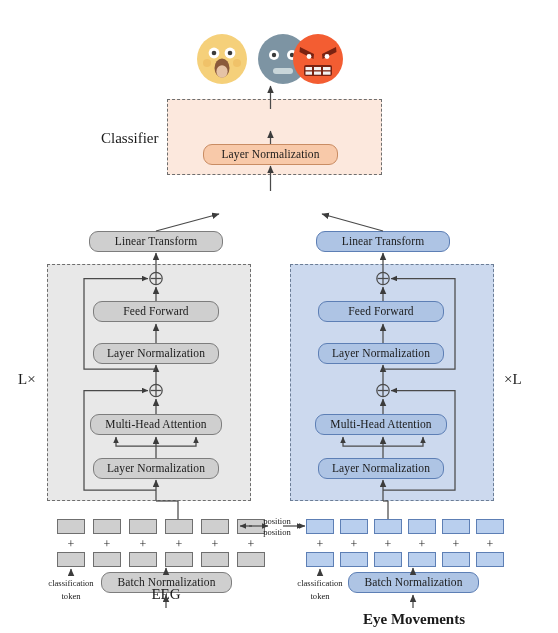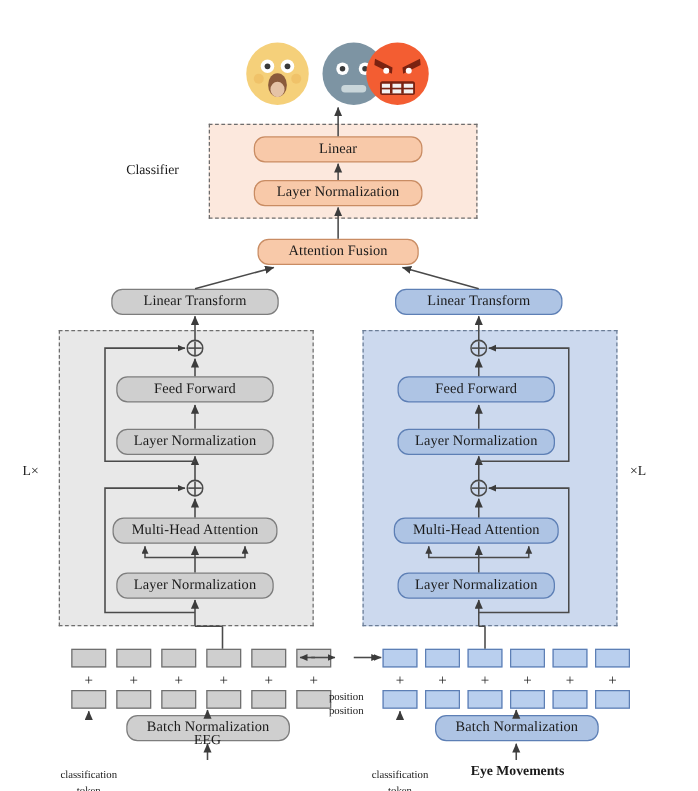--- a/index.html
+++ b/index.html
@@ -22,22 +22,22 @@
   .node.blue{background:#aec4e4;border-color:#5d7fb5;}
   .node.peach{background:#f8c9a9;border-color:#c98c63;}
 
   
   .panel{position:absolute;box-sizing:border-box;border:1.6px dashed #6e6e6e;}
   .panel.grayp{background:#e8e8e8;border-color:#6e6e6e;}
   .panel.bluep{background:#ccd9ee;border-color:#6b7d96;}
   .panel.peachp{background:#fce8dd;border-color:#6e6e6e;}
 
   
-  .lbl{position:absolute;font-size:11px;white-space:nowrap;color:#1a1a1a;}
-  .lbl.sm{font-size:8.6px;margin-top:36px;}
+  .lbl{position:absolute;font-size:15px;white-space:nowrap;color:#1a1a1a;}
+  .lbl.sm{font-size:8.6px;}
   .lbl.ctr{text-align:center;}
 
   
   .tok{position:absolute;box-sizing:border-box;border:1.2px solid #6f6f6f;}
   .tok.gray{background:#cfcfcf;border-color:#6f6f6f;}
   .tok.blue{background:#b9cfee;border-color:#5d7fb5;}
   .plus{position:absolute;font-size:12px;text-align:center;color:#1a1a1a;}
 
   svg.overlay{position:absolute;left:0;top:0;width:558px;height:633px;pointer-events:none;}
   svg.emoji{position:absolute;}
@@ -78,31 +78,25 @@
     <rect x="14.5" y="35" width="25" height="3.2" fill="#f2f2f2"></rect>
     <rect x="14.5" y="39.5" width="25" height="3.2" fill="#f2f2f2"></rect>
     <rect x="21" y="34" width="2" height="9" fill="#7a2211"></rect>
     <rect x="30" y="34" width="2" height="9" fill="#7a2211"></rect>
   </svg>
 
   <div class="panel peachp" style="left:167px;top:99px;width:215px;height:76px;"></div>
 
   <div class="lbl" style="left:101px;top:130px;">Classifier</div>
 
-  <div class="node peach" style="left:203px;top:109px;width:135px;height:21px;">
-    <span>Linear</span>
-  </div>
 
   <div class="node peach" style="left:203px;top:144px;width:135px;height:21px;">
     <span>Layer Normalization</span>
   </div>
 
-  <div class="node peach" style="left:206px;top:191px;width:129px;height:21px;">
-    <span>Attention Fusion</span>
-  </div>
 
   <div class="node gray" style="left:89px;top:231px;width:134px;height:21px;">
     <span>Linear Transform</span>
   </div>
 
   <div class="node blue" style="left:316px;top:231px;width:134px;height:21px;">
     <span>Linear Transform</span>
   </div>
 
   <div class="panel grayp" style="left:47px;top:264px;width:204px;height:237px;"></div>

